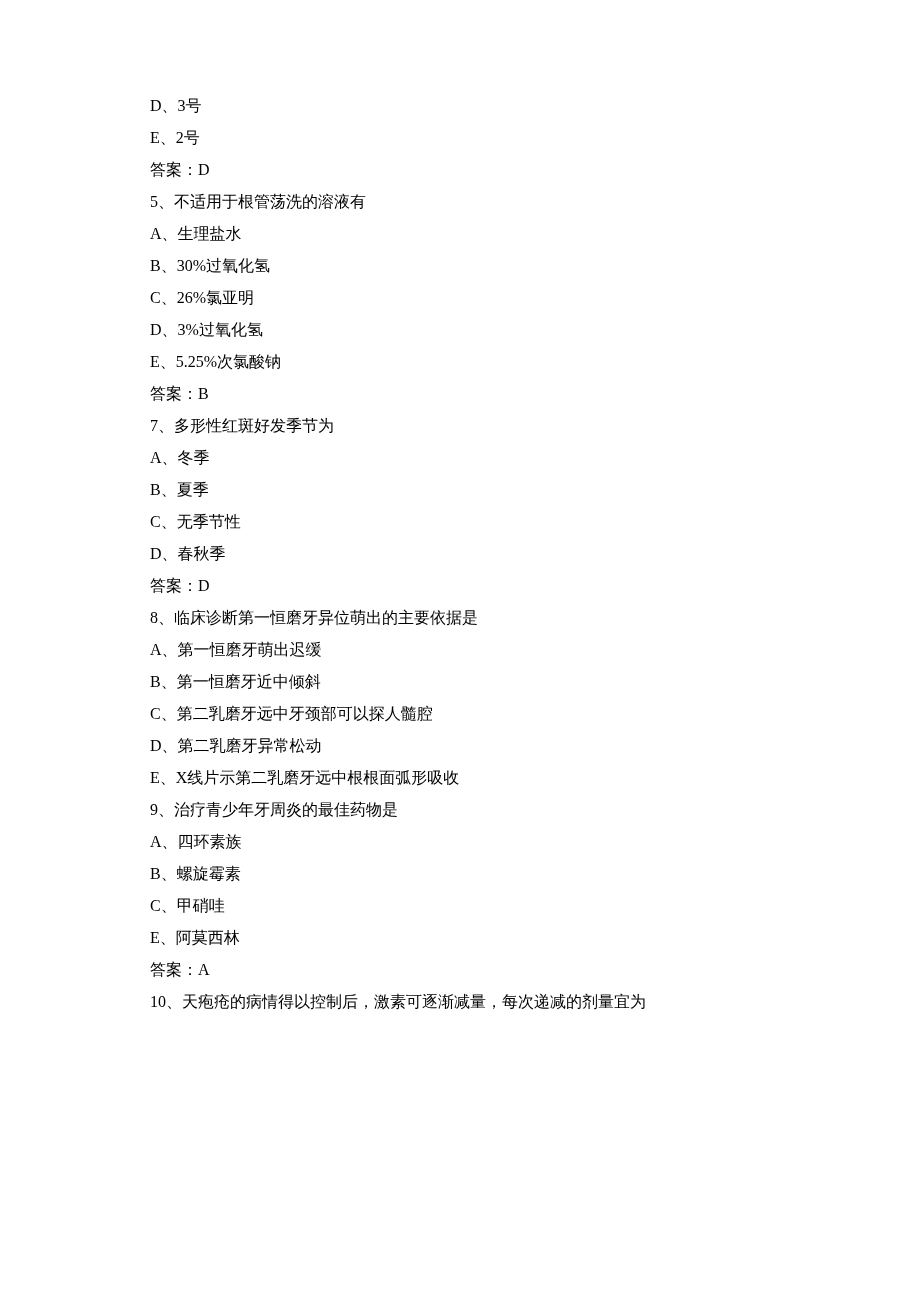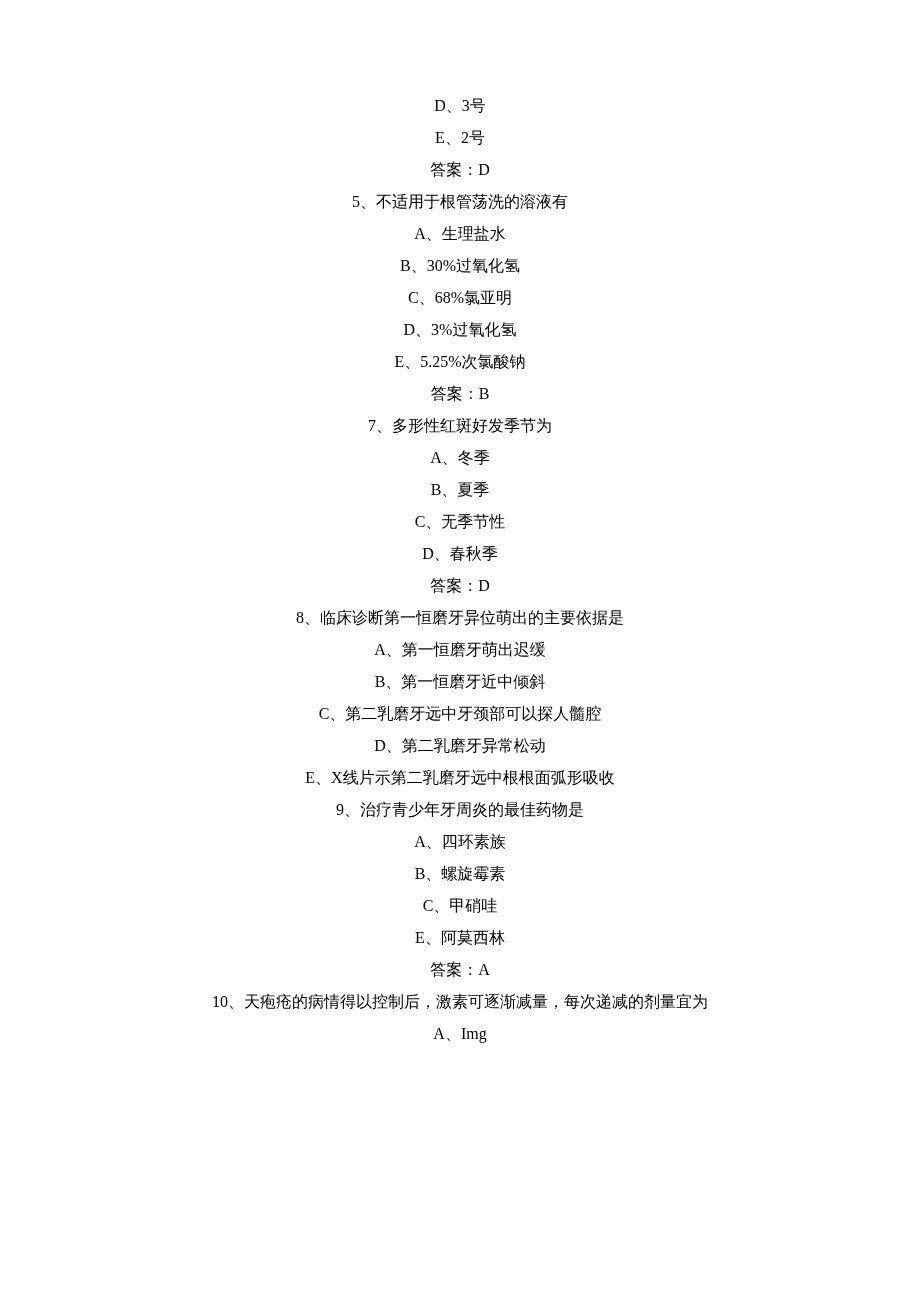--- a/index.html
+++ b/index.html
@@ -12,34 +12,33 @@
     line-height: 2.0;
   }
   .page {
     width: 920px;
     min-height: 1301px;
     padding: 90px 150px 60px 150px;
     box-sizing: border-box;
   }
   .line {
     white-space: pre-wrap;
-    text-align: center;
   }
 </style>
 </head>
 <body>
 
 <div class="page">
   <div class="line">D、3号</div>
   <div class="line">E、2号</div>
   <div class="line">答案：D</div>
   <div class="line">5、不适用于根管荡洗的溶液有</div>
   <div class="line">A、生理盐水</div>
   <div class="line">B、30%过氧化氢</div>
-  <div class="line">C、68%氯亚明</div>
+  <div class="line">C、26%氯亚明</div>
   <div class="line">D、3%过氧化氢</div>
   <div class="line">E、5.25%次氯酸钠</div>
   <div class="line">答案：B</div>
   <div class="line">7、多形性红斑好发季节为</div>
   <div class="line">A、冬季</div>
   <div class="line">B、夏季</div>
   <div class="line">C、无季节性</div>
   <div class="line">D、春秋季</div>
   <div class="line">答案：D</div>
   <div class="line">8、临床诊断第一恒磨牙异位萌出的主要依据是</div>
@@ -48,14 +47,13 @@
   <div class="line">C、第二乳磨牙远中牙颈部可以探人髓腔</div>
   <div class="line">D、第二乳磨牙异常松动</div>
   <div class="line">E、X线片示第二乳磨牙远中根根面弧形吸收</div>
   <div class="line">9、治疗青少年牙周炎的最佳药物是</div>
   <div class="line">A、四环素族</div>
   <div class="line">B、螺旋霉素</div>
   <div class="line">C、甲硝哇</div>
   <div class="line">E、阿莫西林</div>
   <div class="line">答案：A</div>
   <div class="line">10、天疱疮的病情得以控制后，激素可逐渐减量，每次递减的剂量宜为</div>
-  <div class="line">A、Img</div>
 </div>
 
 </body></html>

